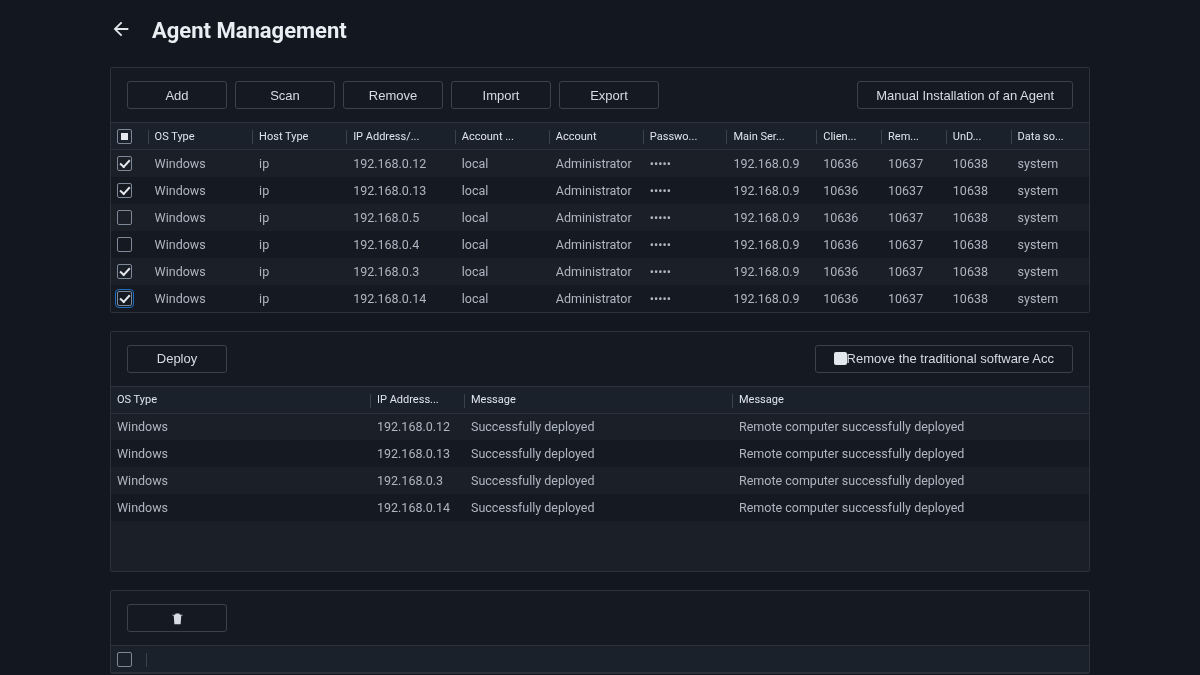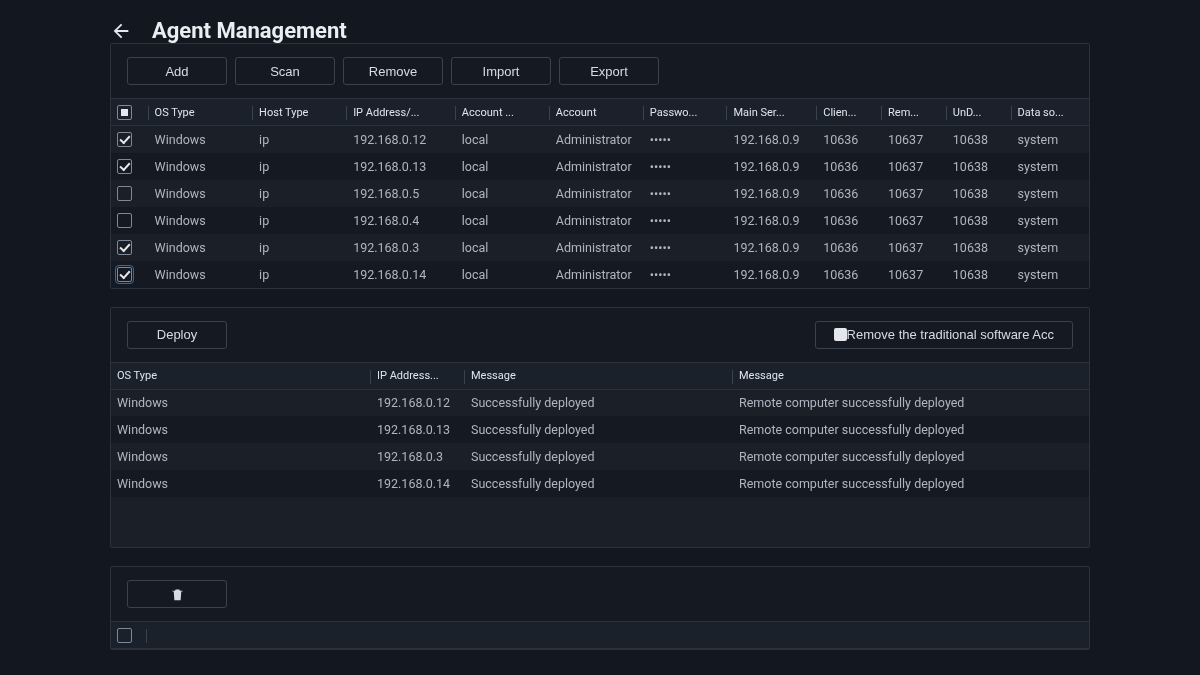--- a/index.html
+++ b/index.html
@@ -6,21 +6,21 @@
 body {
   background:#131820;
   color:#c6cdd6;
   font-family:-apple-system,BlinkMacSystemFont,"Segoe UI",Roboto,Arial,sans-serif;
   font-size:13px;
   width:1200px;
   height:675px;
   overflow:hidden;
 }
 .page { padding:18px 110px 0 110px; }
-.header { display:flex; align-items:center; gap:20px; }
+.header { display:flex; align-items:flex-start; gap:20px; margin-bottom:24px; }
 .back-icon { width:22px; height:22px; fill:#e4e8ee; cursor:pointer; }
 .title { font-size:22px; font-weight:700; color:#eaeef3; }
 
 .panel {
   border:1px solid #2b323c;
   border-radius:2px;
   margin-bottom:18px;
   background:#151a22;
 }
 .toolbar {
@@ -138,20 +138,21 @@
   </div>
 
   <div class="panel">
     <div class="toolbar">
       <button class="btn btn-wide">Add</button>
       <button class="btn btn-wide">Scan</button>
       <button class="btn btn-wide">Remove</button>
       <button class="btn btn-wide">Import</button>
       <button class="btn btn-wide">Export</button>
       <div class="spacer"></div>
+      <button class="btn">Manual Installation of an Agent</button>
     </div>
 
     <table class="tbl">
       <thead>
         <tr>
           <th class="chkcell"><span class="chk indet"></span></th>
           <th class="col-os">OS Type</th>
           <th class="col-host">Host Type</th>
           <th class="col-ip">IP Address/...</th>
           <th class="col-acctt">Account ...</th>

